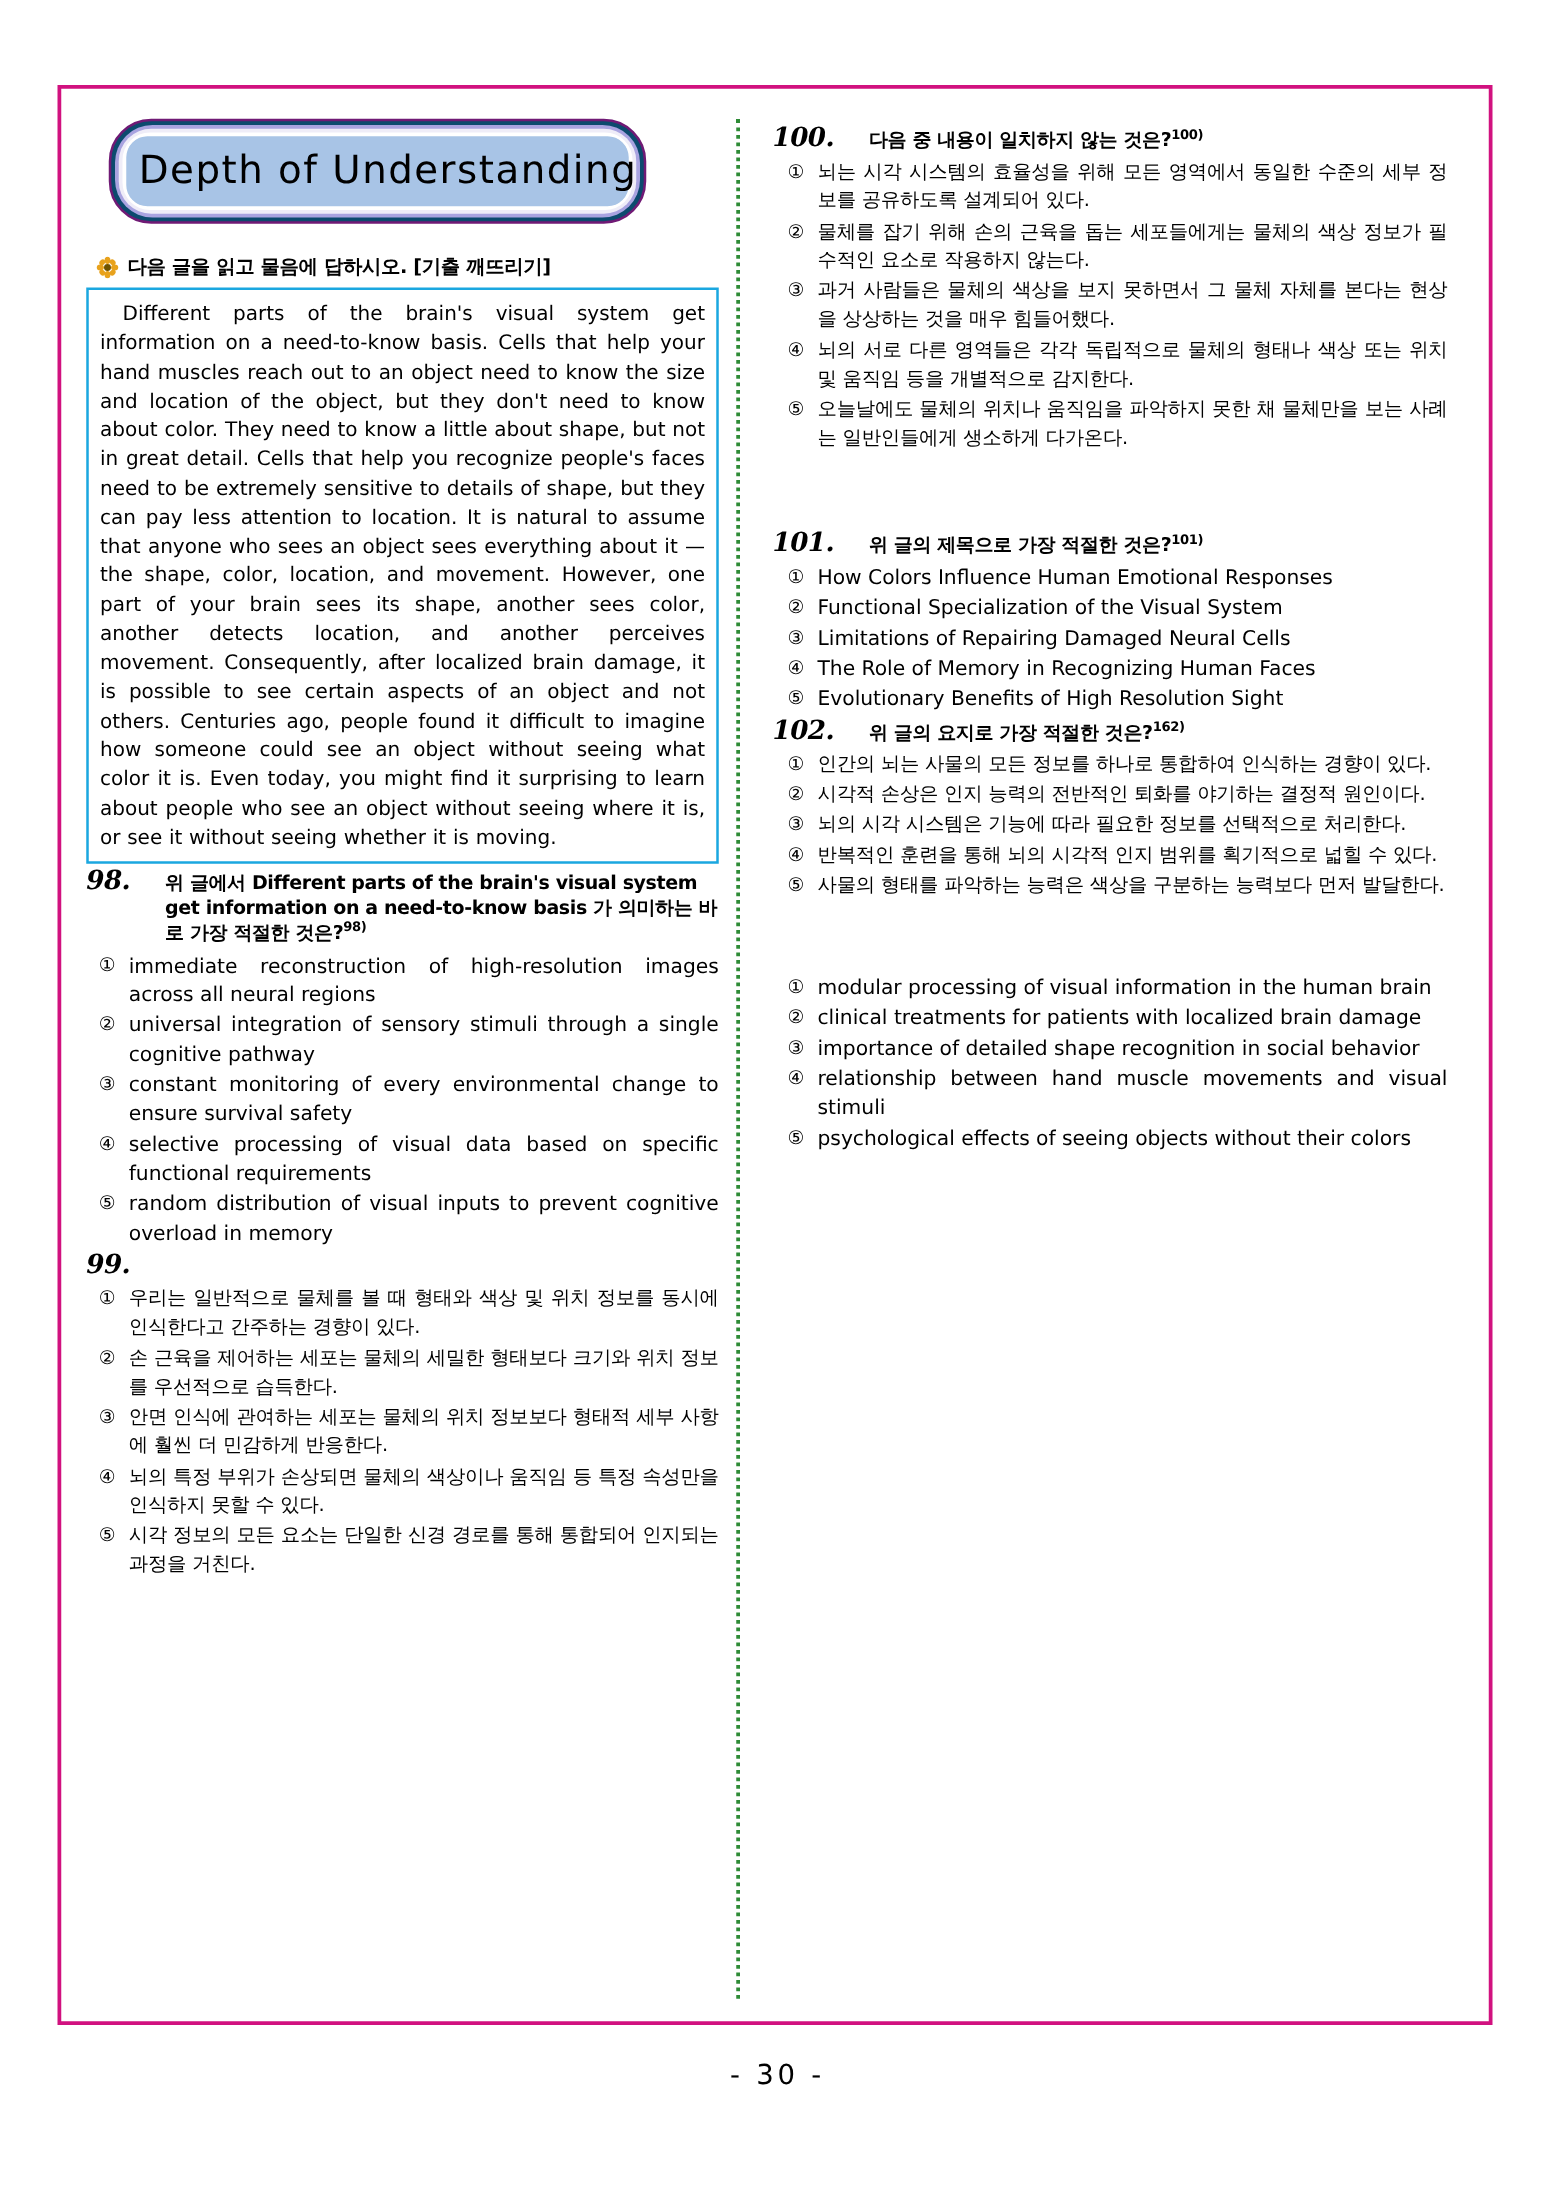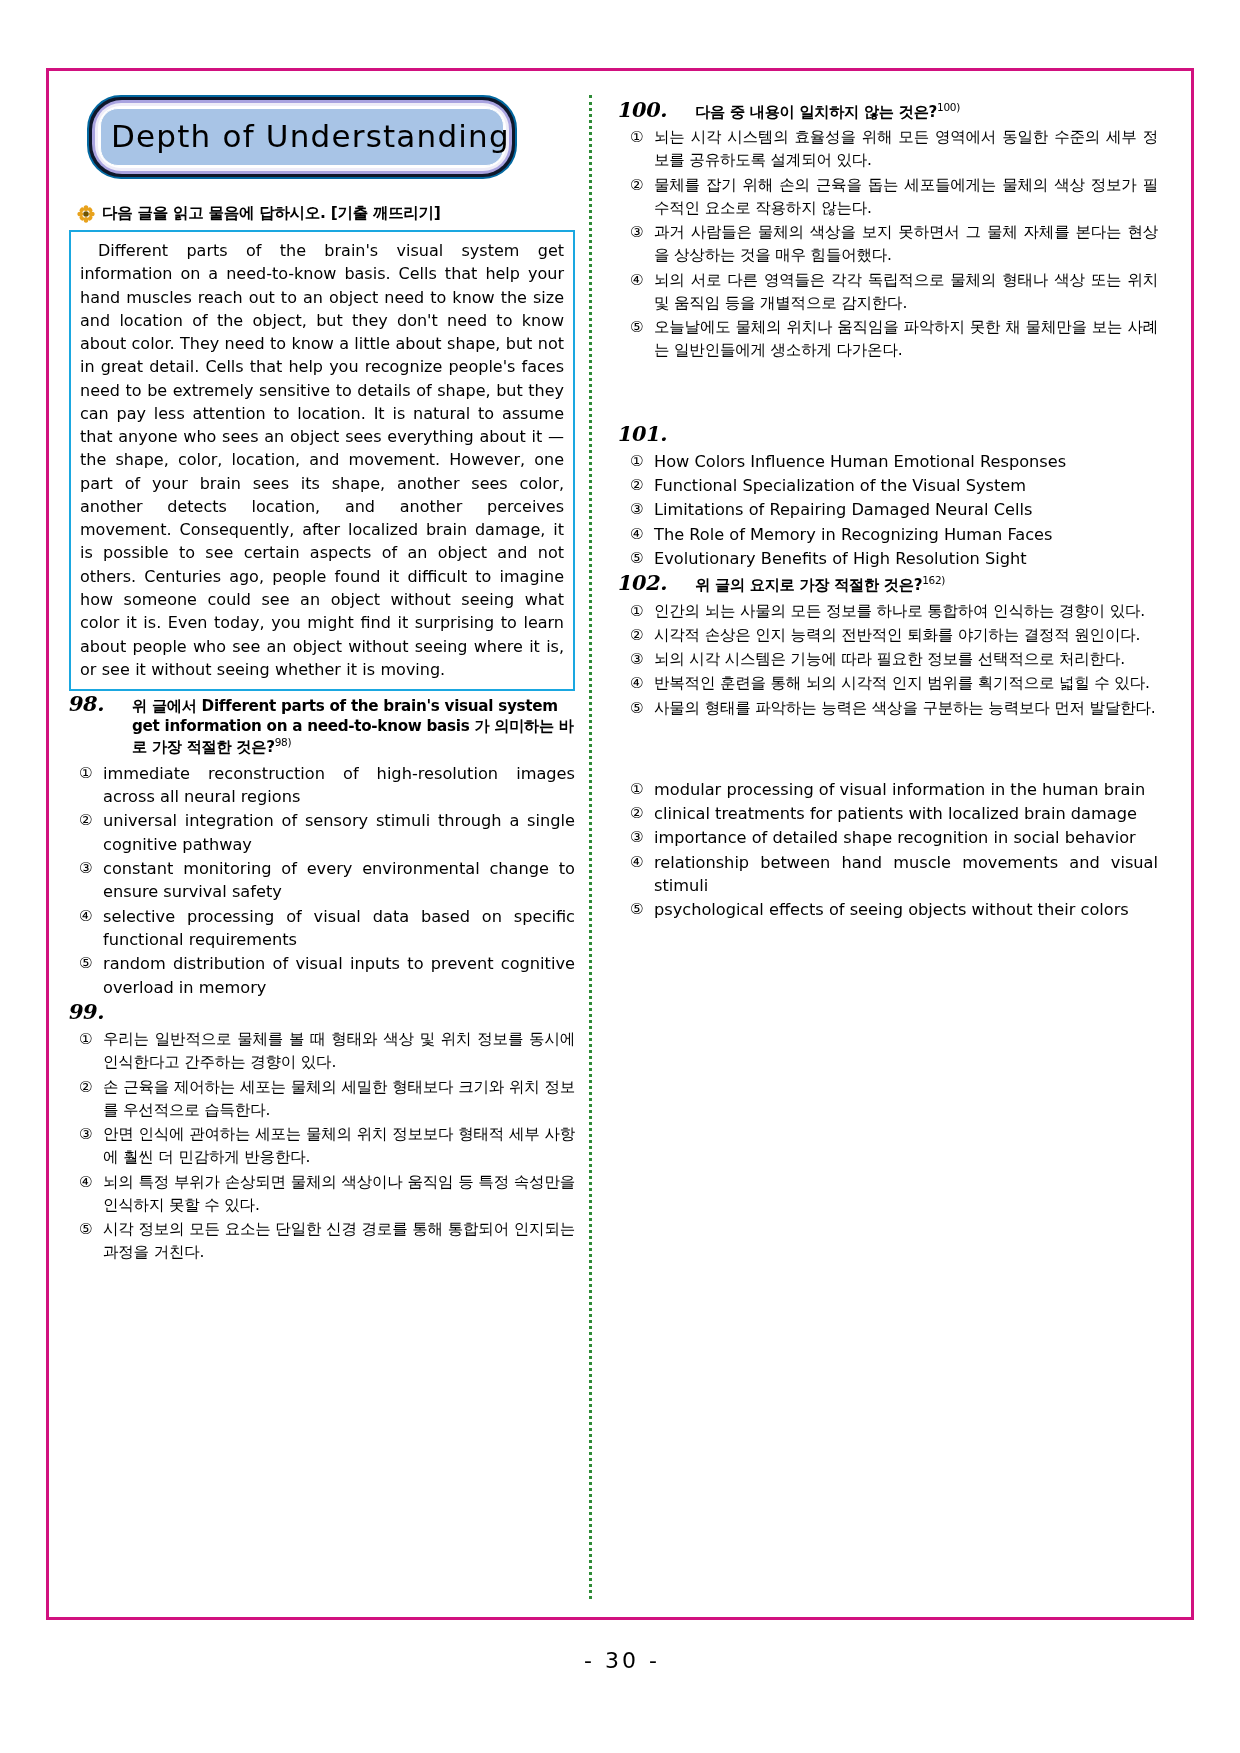--- a/index.html
+++ b/index.html
@@ -56,23 +56,23 @@
     padding-left: 8px;
     padding-top: 10px;
   }
 
   
   #banner-wrap {
     margin: 8px 0 0 18px;
     width: 430px;
   }
   .banner-l1 {
-    border: 2px solid #0369a1;
+    border: 2px solid #701a75;
     border-radius: 34px;
-    background: #0f172a;
+    background: #0c4a6e;
     padding: 3px;
   }
   .banner-l2 {
     border-radius: 30px;
     background: #a9a3e0;
     padding: 3px;
   }
   .banner-l3 {
     border-radius: 26px;
     background: #efedf8;
@@ -150,21 +150,21 @@
   }
   .q-stem {
     font-size: 15.2px;
     font-weight: bold;
     line-height: 1.33;
     letter-spacing: -0.3px;
     flex: 1 1 auto;
   }
   .q-stem .sup {
     font-size: 10.5px;
-    font-weight: normal;
+    font-weight: bold;
     vertical-align: super;
   }
 
   .choices {
     margin: 4px 0 0 0;
   }
   .choice {
     display: flex;
     align-items: flex-start;
     margin-top: 1px;
@@ -351,20 +351,23 @@
           <div class="choice">
             <div class="choice-mark">⑤</div>
             <div class="choice-text ko">오늘날에도 물체의 위치나 움직임을 파악하지 못한 채 물체만을 보는 사례는 일반인들에게 생소하게 다가온다.</div>
           </div>
         </div>
       </div>
 
       <div class="q-block" style="margin-top:58px">
         <div class="q-head">
           <div class="q-num">101.</div>
+          <div class="q-stem">
+            <span>위 글의 제목으로 가장 적절한 것은?</span><span class="sup">101)</span>
+          </div>
         </div>
         <div class="choices">
           <div class="choice">
             <div class="choice-mark">①</div>
             <div class="choice-text en">How Colors Influence Human Emotional Responses</div>
           </div>
           <div class="choice">
             <div class="choice-mark">②</div>
             <div class="choice-text en">Functional Specialization of the Visual System</div>
           </div>

